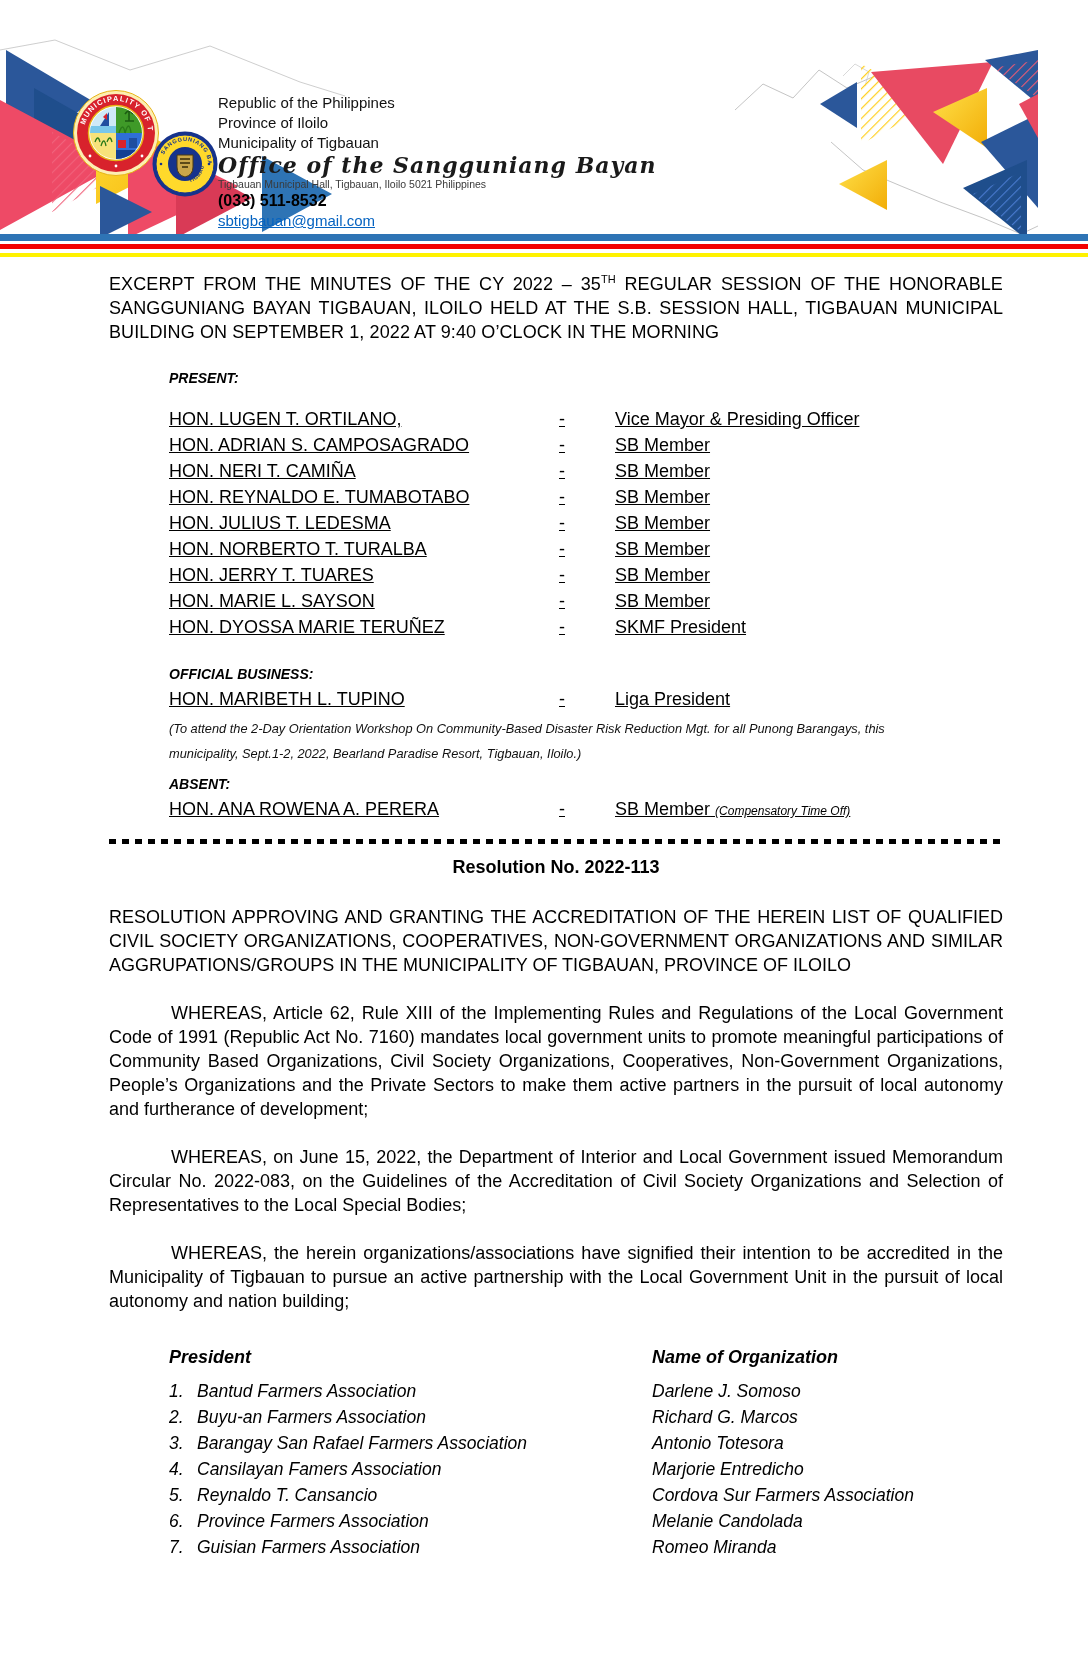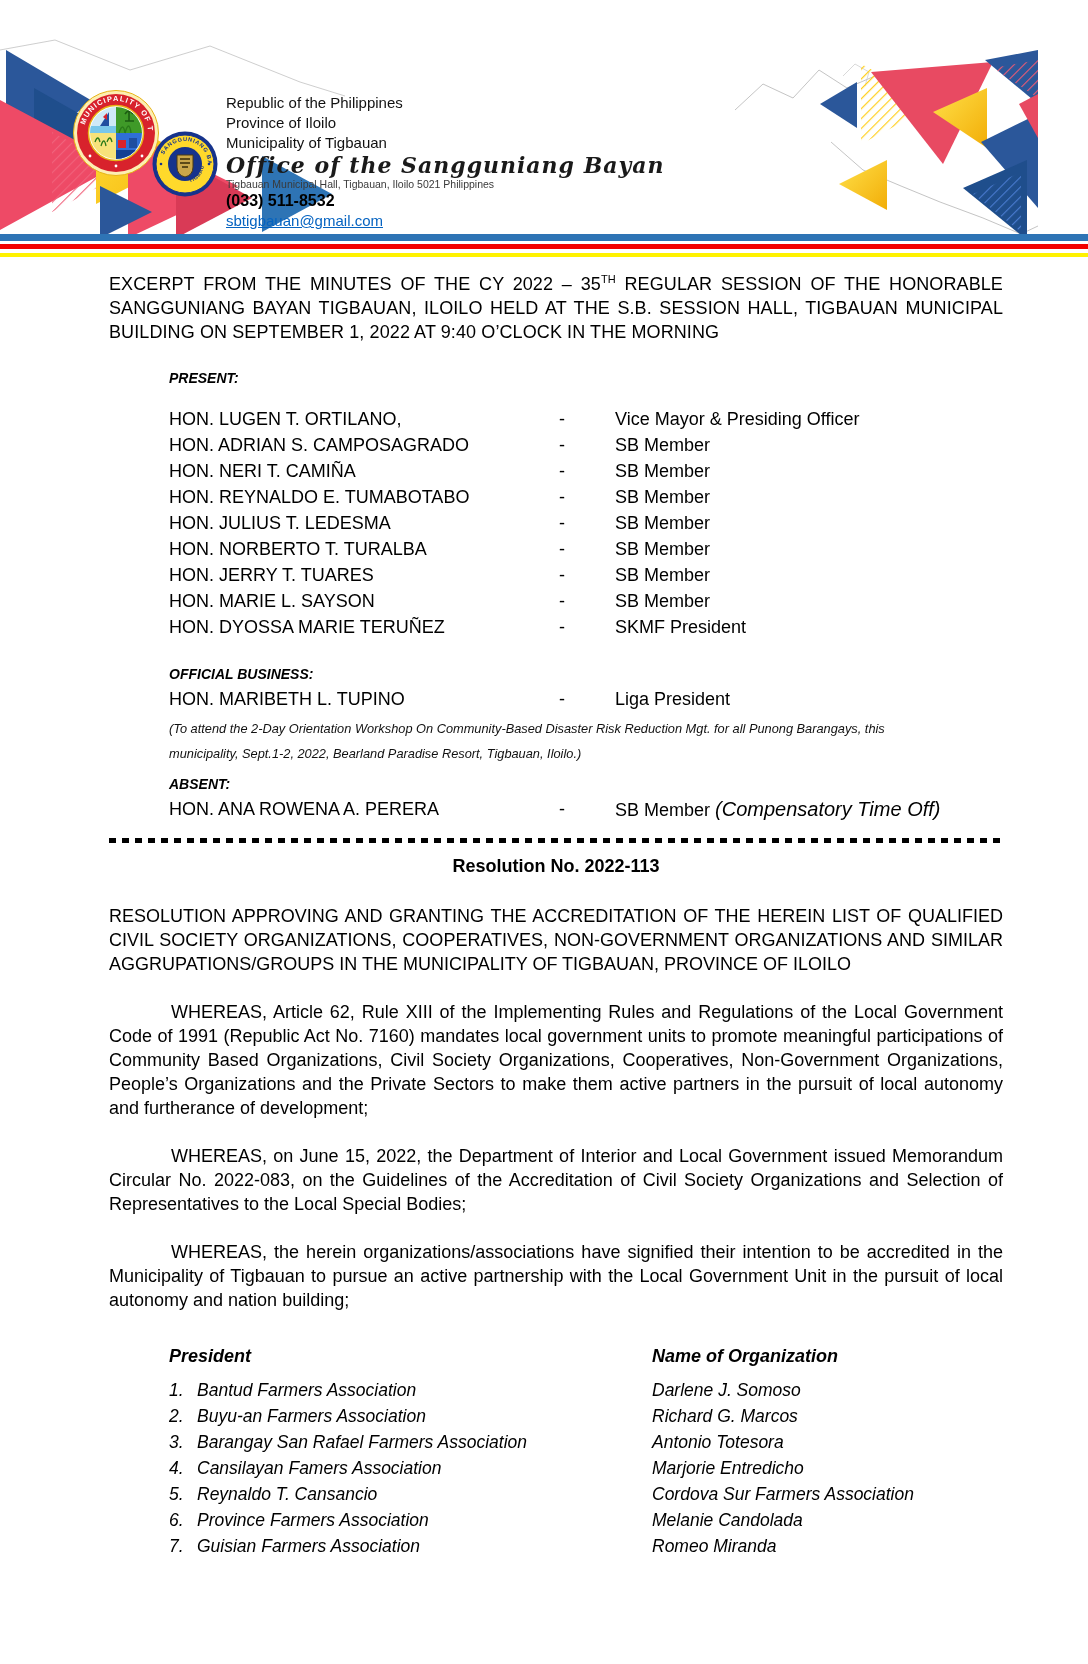--- a/index.html
+++ b/index.html
@@ -4,43 +4,43 @@
 <style>
   html,body { margin:0; padding:0; background:#e8e8e8; }
   .page {
     position:relative; width:1088px; height:1664px; margin:0 auto;
     background:#ffffff; font-family:"Liberation Sans", sans-serif; color:#000;
     overflow:hidden;
   }
   
   .header { position:absolute; top:0; left:0; right:0; height:260px; }
   .deco { position:absolute; }
-  .letterhead { position:absolute; left:218px; top:93px; line-height:20px;margin-left:8px; }
+  .letterhead { position:absolute; left:218px; top:93px; line-height:20px; }
   .lh-line { font-size:15px; color:#111; }
   .lh-office {
     font-family:"DejaVu Serif", serif; font-style:italic; font-weight:bold;
     font-size:22px; line-height:25px; color:#1a1a1a; letter-spacing:1px;
   }
   .lh-address { font-size:10.5px; line-height:13px; color:#3a3a3a; }
   .lh-phone { font-size:16px; font-weight:bold; line-height:20px; }
   .lh-email a, .lh-email span { color:#0563c1; text-decoration:underline; font-size:15px; line-height:20px; cursor:pointer; }
   .stripe { position:absolute; left:0; right:0; }
   .stripe.blue   { top:234px; height:7px; background:#2e74b5; }
   .stripe.red    { top:244px; height:5px; background:#f20000; }
   .stripe.yellow { top:253px; height:4px; background:#fff200; }
 
   
   .content { position:absolute; top:272px; left:109px; width:894px; }
   .doc-title { font-size:18px; line-height:24px; text-align:justify; margin:0; letter-spacing:0.1px; }
   .doc-title sup { font-size:11px; vertical-align:super; line-height:0; }
 
   .section-heading { font-size:14px; font-weight:bold; font-style:italic; margin:26px 0 20px 60px; }
-  .roster { margin-left:60px; }
+  .roster { margin-left:60px;text-decoration:underline; }
   .roster-row { display:grid; grid-template-columns:390px 56px 1fr; font-size:18px; line-height:26px; }
-  .roster-row .pos-note { font-style:italic; font-size:20px;text-align:right; }
+  .roster-row .pos-note { font-style:italic; font-size:12px;text-align:right; }
 
   .ob-heading { margin-bottom:4px; }
   .ob-note {
     margin:4px 0 0 60px; width:786px; font-style:italic; font-size:12.8px;
     line-height:25px; color:#111;
   }
   .absent-heading { margin-top:10px; margin-bottom:4px; }
 
   .dash-sep {
     margin-top:15px; height:5px; width:100%;

